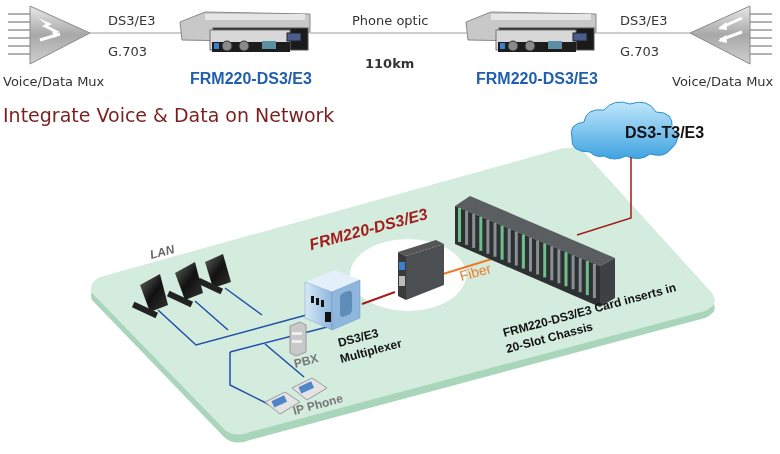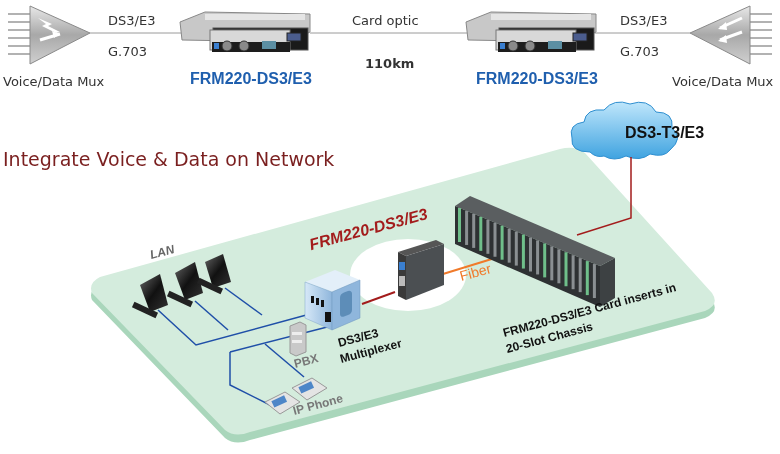--- a/index.html
+++ b/index.html
@@ -185,30 +185,30 @@
       <rect x="564.5" y="252.25" width="3" height="34" fill="#6fbf8a"></rect>
       <rect x="571.6" y="255.2" width="3" height="34" fill="#8a8f92"></rect>
       <rect x="578.7" y="258.15" width="3" height="34" fill="#8a8f92"></rect>
       <rect x="585.8" y="261.1" width="3" height="34" fill="#6fbf8a"></rect>
       <rect x="592.9" y="264.05" width="3" height="34" fill="#8a8f92"></rect>
     </g>
 </svg>
 
 <div class="abs t-label" style="left:108px;top:13px;">DS3/E3</div>
 <div class="abs t-label" style="left:108px;top:44px;">G.703</div>
-<div class="abs t-label" style="left:352px;top:13px;">Card optic</div>
+<div class="abs t-label" style="left:352px;top:13px;">Phone optic</div>
 <div class="abs t-label" style="left:365px;top:56px;font-weight:bold;">110km</div>
 <div class="abs t-label" style="left:620px;top:13px;">DS3/E3</div>
 <div class="abs t-label" style="left:620px;top:44px;">G.703</div>
 <div class="abs t-label" style="left:3px;top:74px;">Voice/Data Mux</div>
 <div class="abs t-label" style="left:672px;top:74px;">Voice/Data Mux</div>
 <div class="abs t-prod" style="left:190px;top:70px;">FRM220-DS3/E3</div>
 <div class="abs t-prod" style="left:476px;top:70px;">FRM220-DS3/E3</div>
 
-<div class="abs title" style="left:3px;top:104px;margin-top:44px;">Integrate Voice &amp; Data on Network</div>
+<div class="abs title" style="left:3px;top:104px;">Integrate Voice &amp; Data on Network</div>
 
 <div class="abs skew-label" style="left:585px;top:124px;font-size:16px;color:#111;margin-left:40px;">DS3-T3/E3</div>
 
 <div class="abs skew-label" style="left:152px;top:248px;font-size:12px;color:#666;transform:rotate(-15deg);font-style:italic;">LAN</div>
 <div class="abs skew-label" style="left:312px;top:236px;font-size:16px;color:#a31c1c;transform:rotate(-15deg);font-style:italic;">FRM220-DS3/E3</div>
 <div class="abs skew-label" style="left:462px;top:268px;font-size:14px;color:#f07a2a;font-weight:normal;transform:rotate(-15deg);">Fiber</div>
 <div class="abs skew-label" style="left:340px;top:336px;font-size:12px;color:#111;transform:rotate(-15deg);">DS3/E3</div>
 <div class="abs skew-label" style="left:342px;top:352px;font-size:12px;color:#111;transform:rotate(-15deg);">Multiplexer</div>
 <div class="abs skew-label" style="left:296px;top:357px;font-size:12px;color:#777;transform:rotate(-15deg);">PBX</div>
 <div class="abs skew-label" style="left:295px;top:404px;font-size:12px;color:#777;transform:rotate(-15deg);">IP Phone</div>

